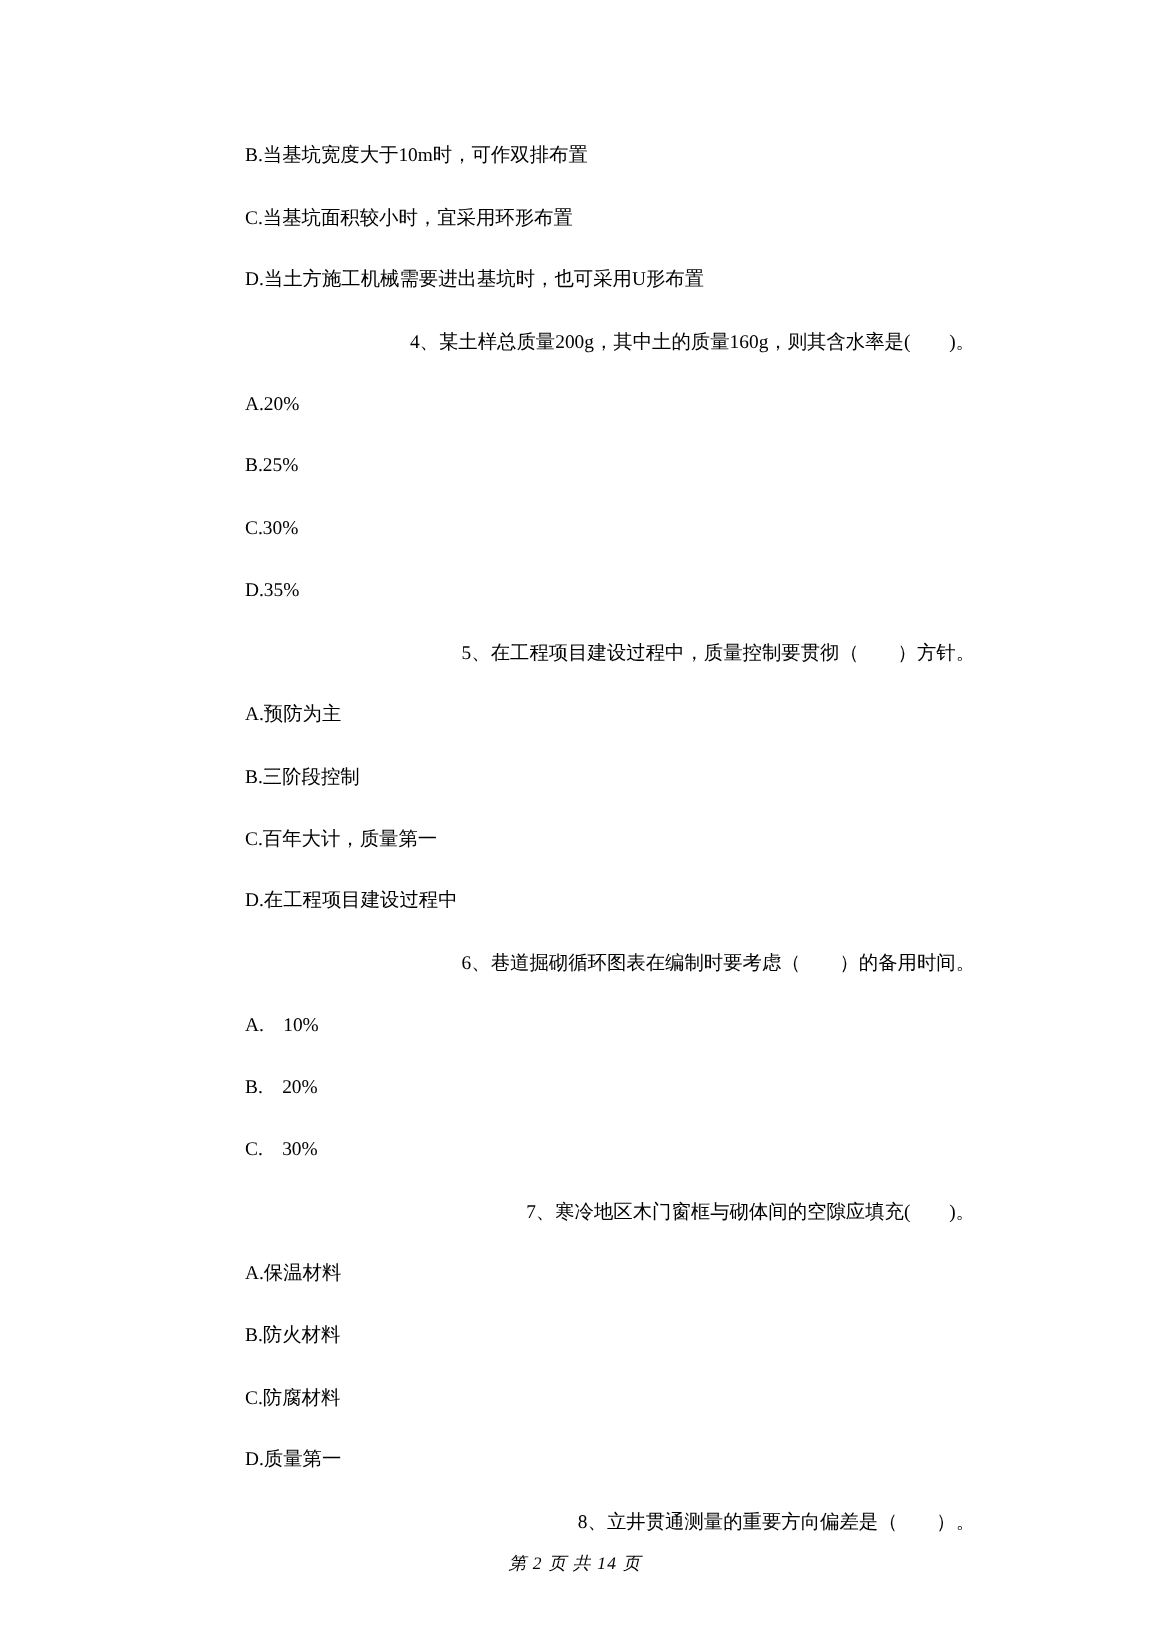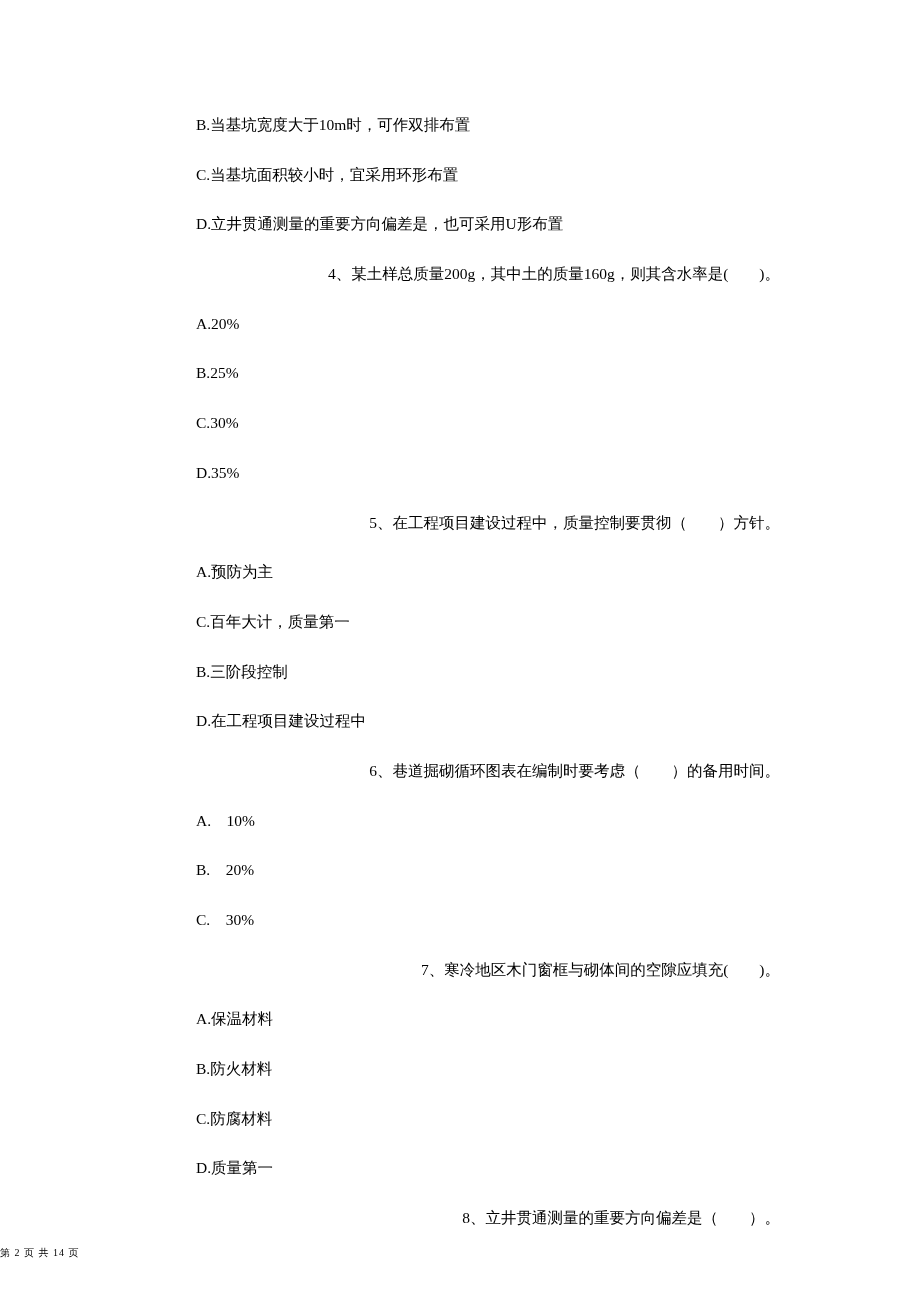--- a/index.html
+++ b/index.html
@@ -27,44 +27,45 @@
     }
     .first-option {
       margin-left: 56px;
       margin-top: 4px;
     }
     .page-footer {
       position: absolute;
       bottom: 42px;
       left: 0;
       right: 0;
-      text-align: left;
-      font-size: 10px;
+      text-align: center;
+      font-size: 14px;
       letter-spacing: 1px;
+      font-style: italic;
     }
   </style>
 </head>
 <body>
 
 <div class="page-container">
 
   <div class="first-option">B.当基坑宽度大于10m时，可作双排布置</div>
   <div class="option-line">C.当基坑面积较小时，宜采用环形布置</div>
-  <div class="option-line">D.立井贯通测量的重要方向偏差是，也可采用U形布置</div>
+  <div class="option-line">D.当土方施工机械需要进出基坑时，也可采用U形布置</div>
 
   <div class="question-line">4、某土样总质量200g，其中土的质量160g，则其含水率是(　　)。</div>
   <div class="option-line">A.20%</div>
   <div class="option-line">B.25%</div>
   <div class="option-line">C.30%</div>
   <div class="option-line">D.35%</div>
 
   <div class="question-line">5、在工程项目建设过程中，质量控制要贯彻（　　）方针。</div>
   <div class="option-line">A.预防为主</div>
+  <div class="option-line">B.三阶段控制</div>
   <div class="option-line">C.百年大计，质量第一</div>
-  <div class="option-line">B.三阶段控制</div>
   <div class="option-line">D.在工程项目建设过程中</div>
 
   <div class="question-line">6、巷道掘砌循环图表在编制时要考虑（　　）的备用时间。</div>
   <div class="option-line">A.　10%</div>
   <div class="option-line">B.　20%</div>
   <div class="option-line">C.　30%</div>
 
   <div class="question-line">7、寒冷地区木门窗框与砌体间的空隙应填充(　　)。</div>
   <div class="option-line">A.保温材料</div>
   <div class="option-line">B.防火材料</div>

